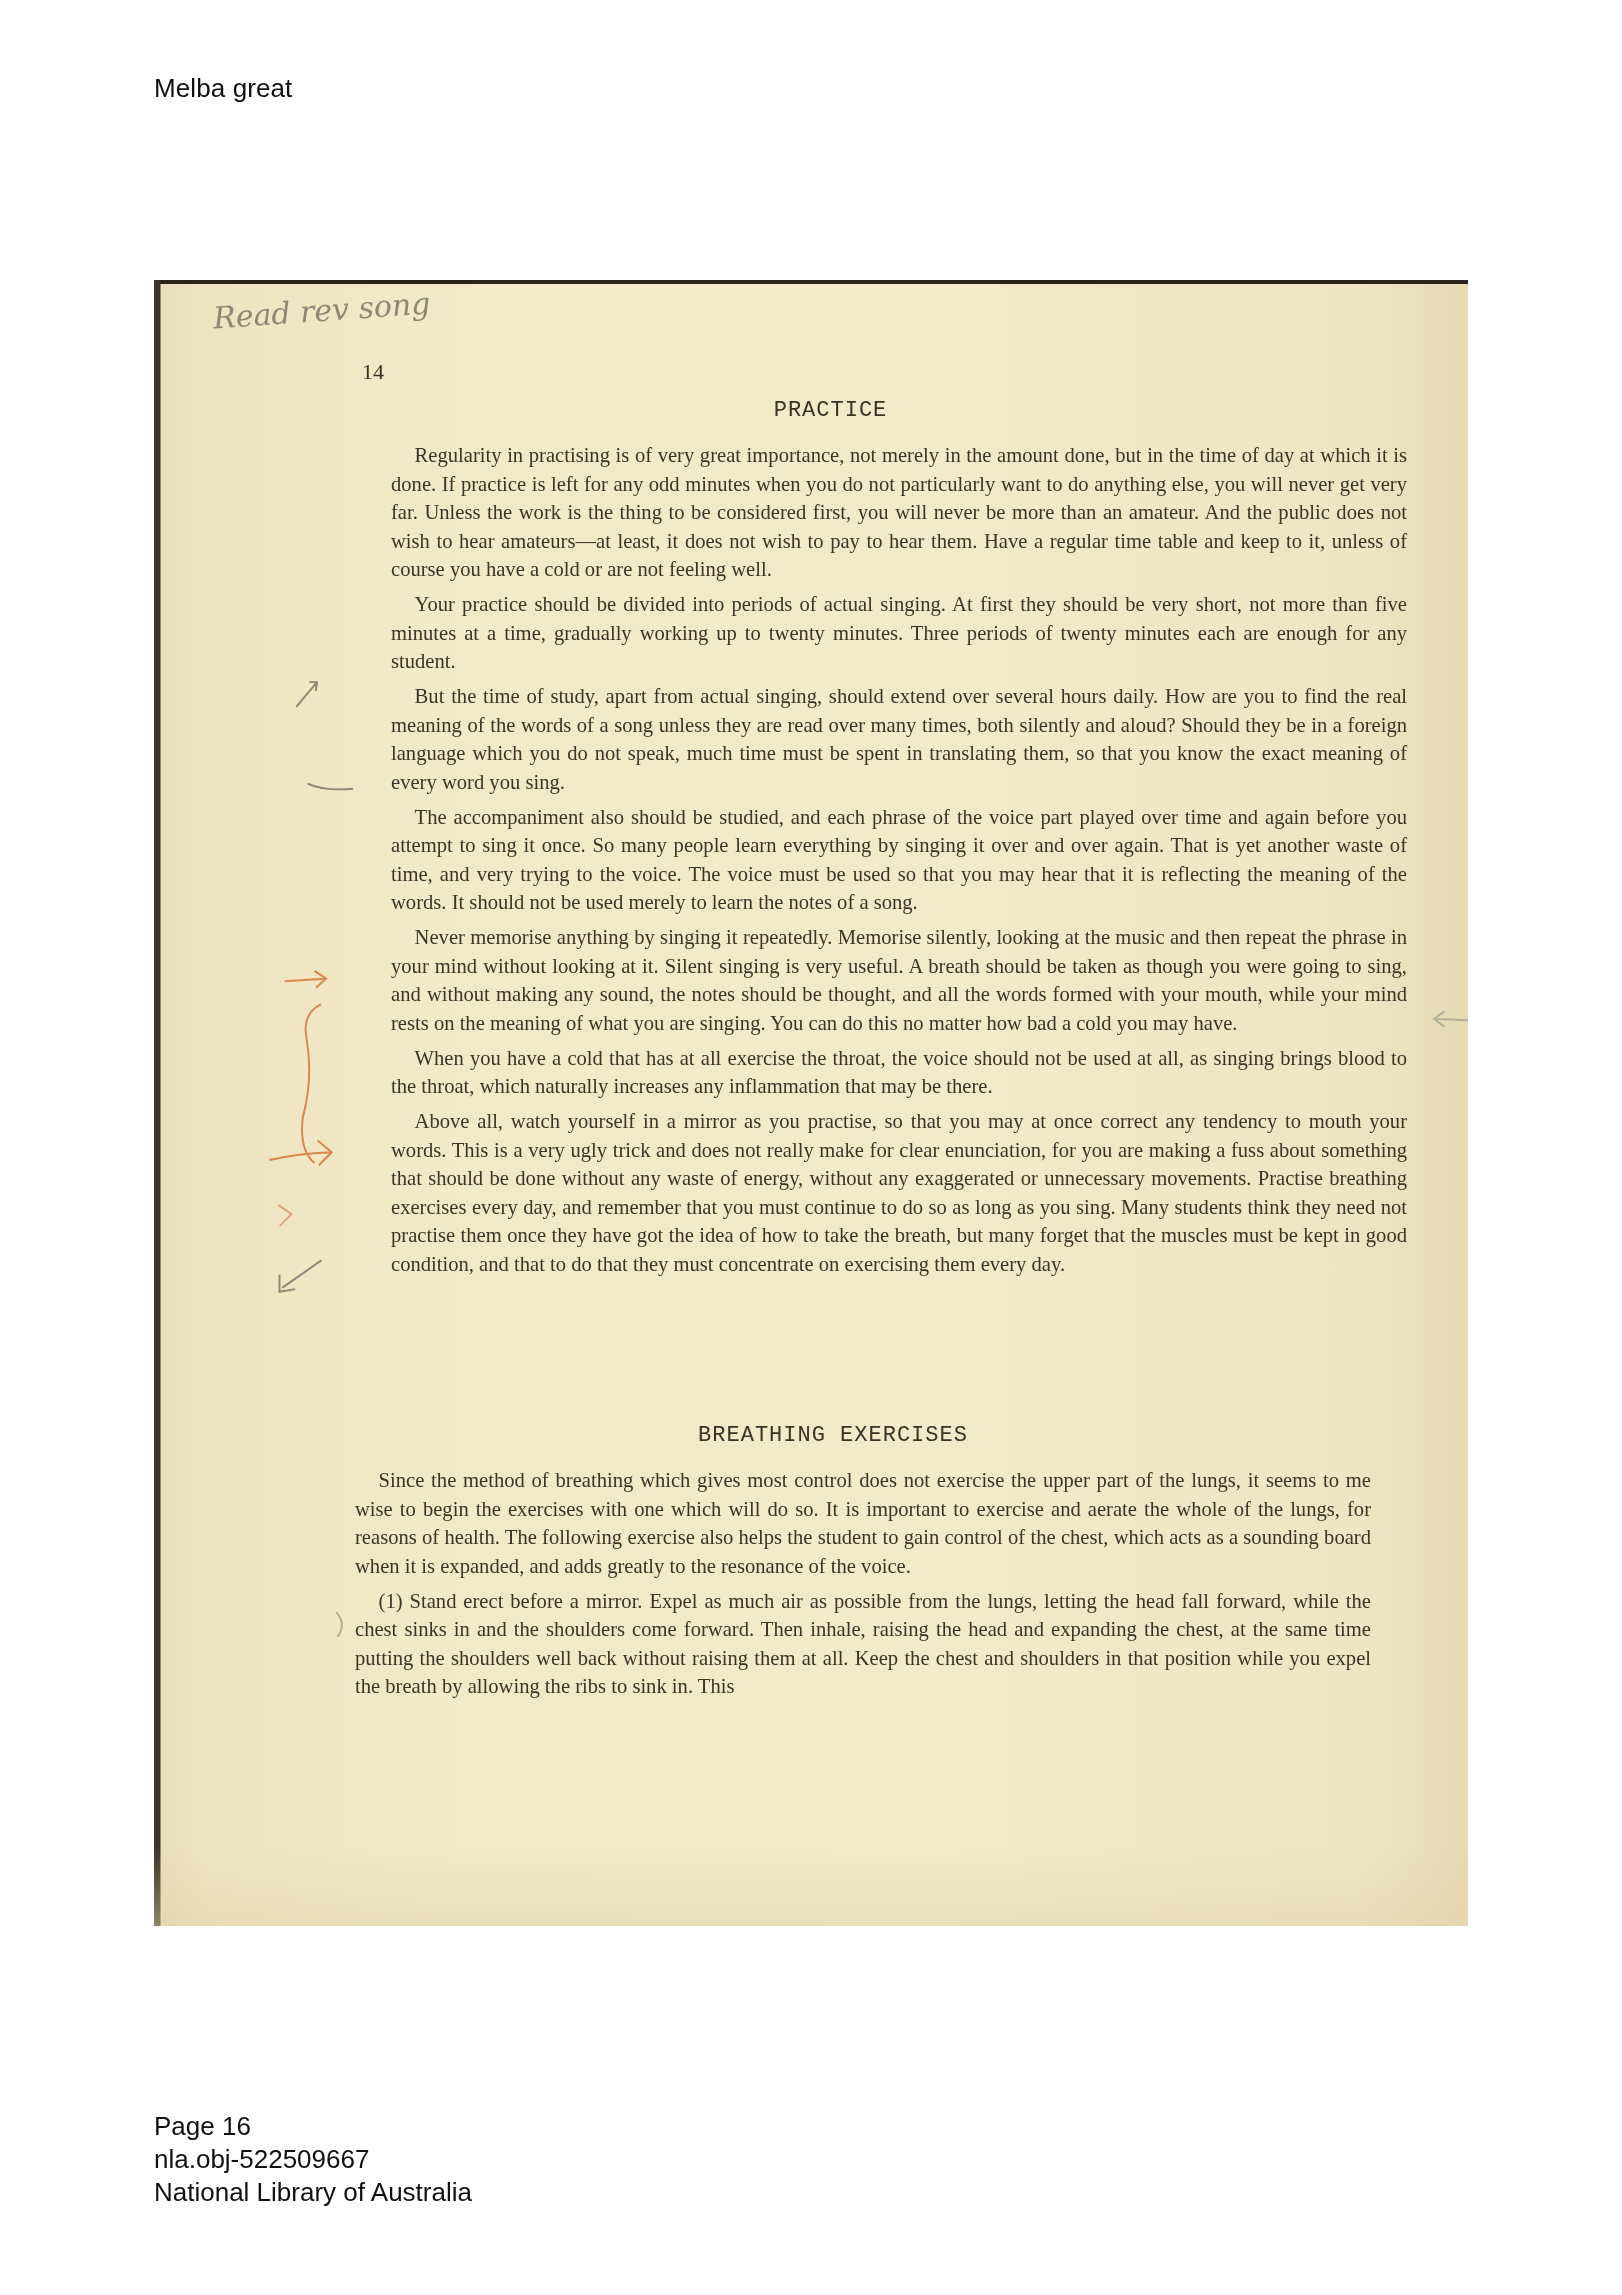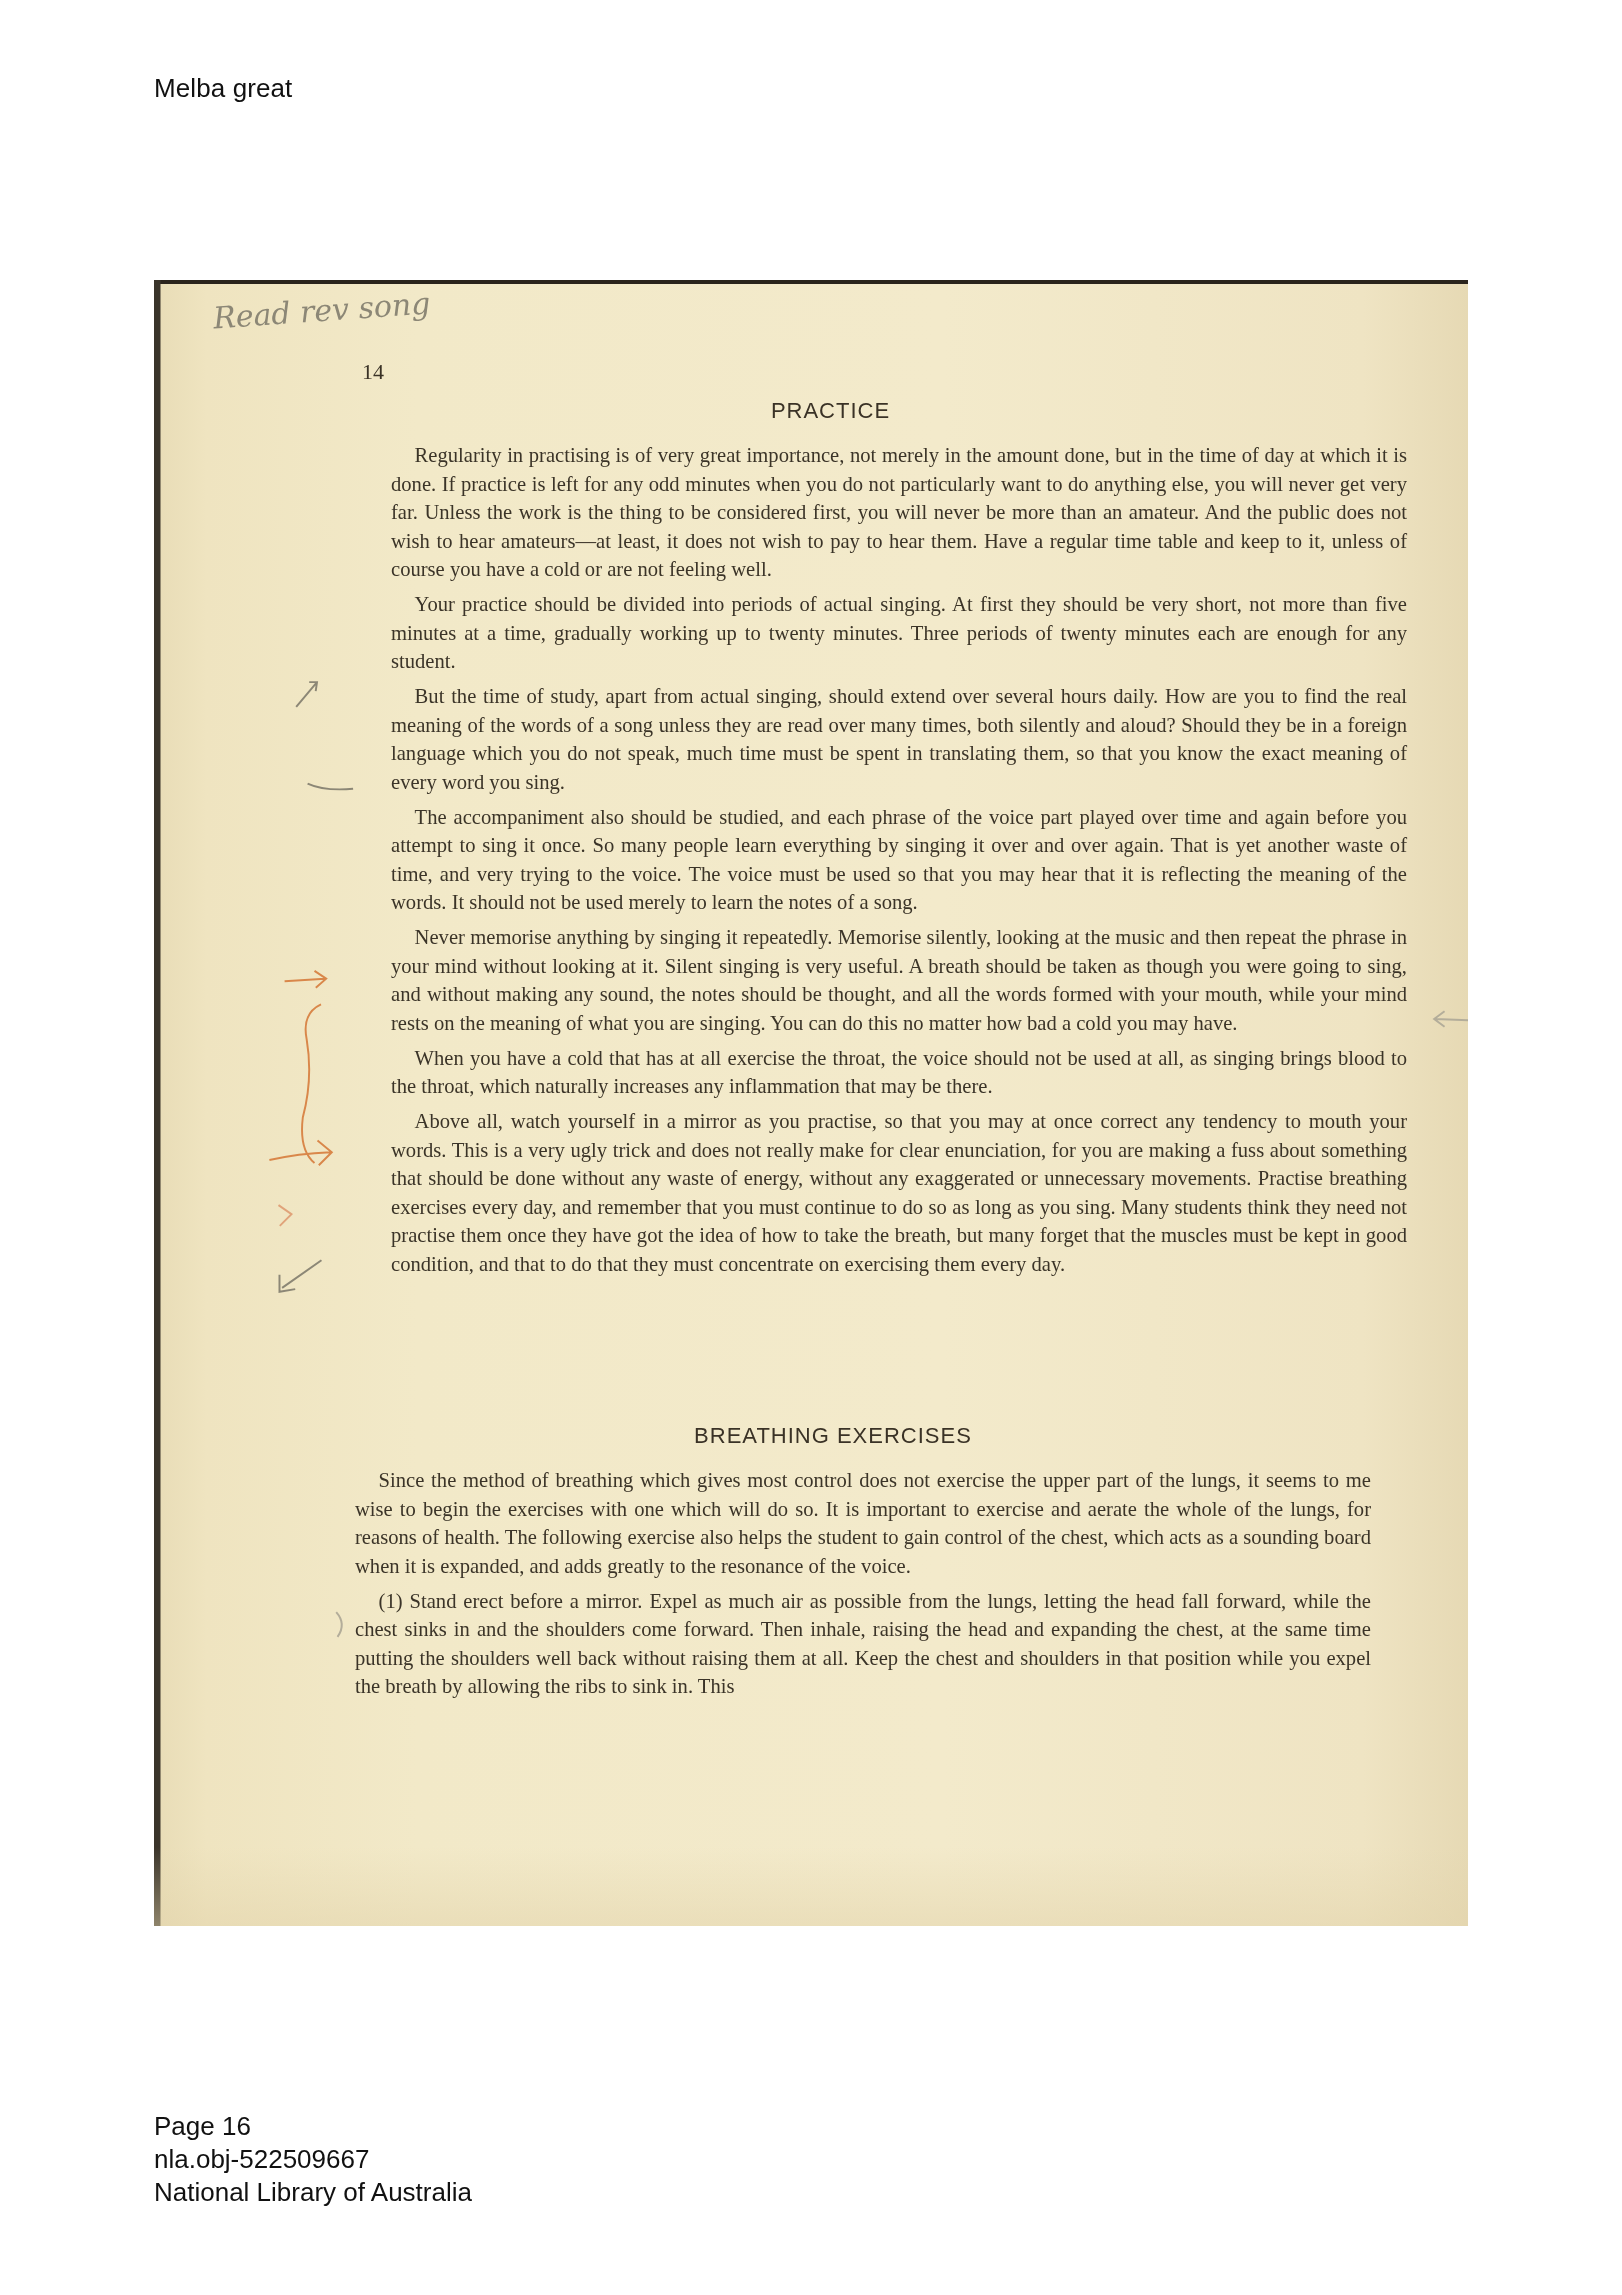--- a/index.html
+++ b/index.html
@@ -60,21 +60,21 @@
       font-family: "Liberation Serif", serif;
       font-size: 22px;
       color: #3a3226;
       margin-left: 10px;
     }
     .section-title {
       position: absolute;
       left: 0;
       width: 100%;
       text-align: center;
-      font-family: Liberation Sans, sans-serif;
+      font-family: Liberation Mono, monospace;
       font-size: 22px;
       letter-spacing: 1px;
       color: #3a3226;
       padding-left: 39px;
       box-sizing: border-box;
     }
     .title-practice { top: 118px; }
     .title-breathing { top: 1143px; padding-left: 44px; }
 
     .text-block {

